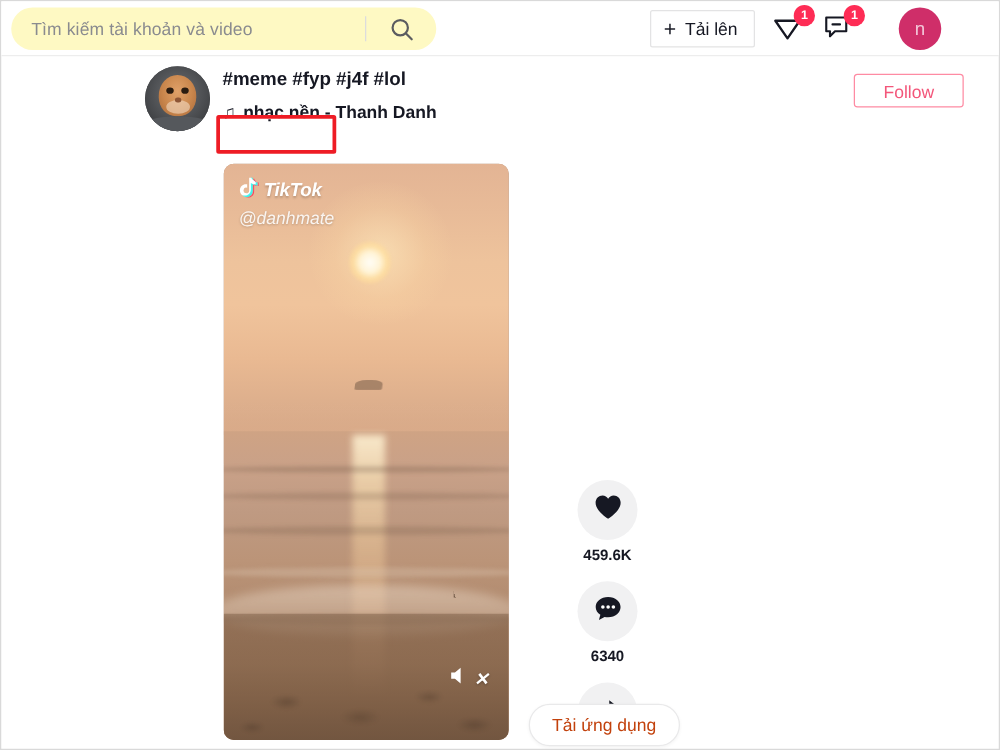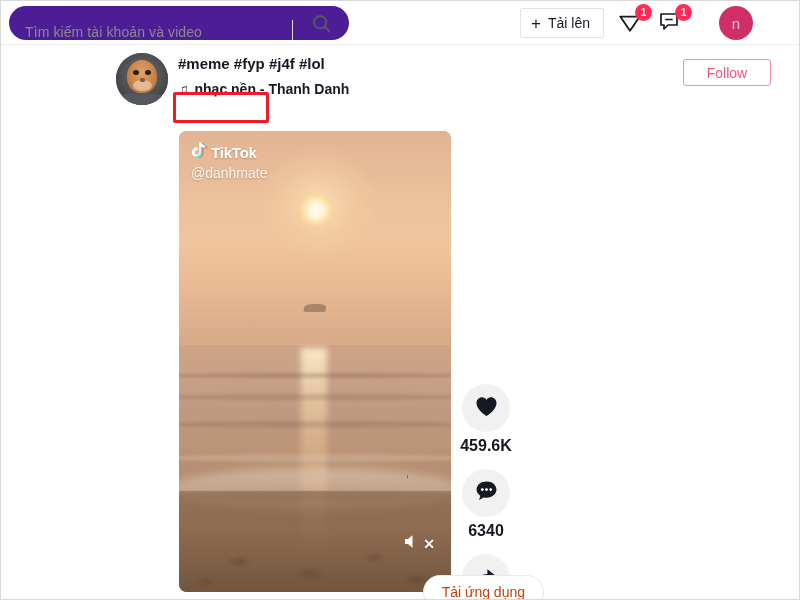--- a/index.html
+++ b/index.html
@@ -21,23 +21,23 @@
   .header {
     position: absolute; top: 0; left: 0;
     width: 800px; height: 44px;
     background: #ffffff;
     border-bottom: 1px solid #ededed;
     display: flex; align-items: center;
   }
   .search-wrap {
     position: absolute; left: 8px; top: 5px;
     width: 340px; height: 34px;
-    background: #4c1d95;
+    background: #fef9c3;
     border-radius: 92px;
-    display: flex; align-items: flex-end;
+    display: flex; align-items: center;
   }
   .search-input {
     flex: 1;
     border: none; outline: none; background: transparent;
     font-family: "Liberation Sans", sans-serif;
     font-size: 14px;
     color: #8a8b8f;
     padding-left: 16px;
     letter-spacing: .1px;
   }
@@ -166,24 +166,25 @@
     border: 1px solid #fe8ba3;
     border-radius: 3px;
     color: #f3567a; font-size: 14px;
     cursor: pointer;
     font-family: "Liberation Sans", sans-serif;
   }
 
   
   .video-wrap {
     position: absolute; left: 178px; top: 130px;
-    width: 272px; height: 461px;
+    width: 228px; height: 461px;
     border-radius: 8px; overflow: hidden;
     cursor: pointer;
     background: #b49079;
+    font-style: italic;
   }
   .sky {
     position: absolute; left: 0; top: 0; width: 100%; height: 47%;
     background: linear-gradient(180deg,
       #e3b494 0%, #e8bb98 18%, #eec39c 36%,
       #f0c49c 52%, #e9b992 72%, #dcae8c 90%, #d2a383 100%);
   }
   .sun {
     position: absolute; left: 44%; top: 13.5%;
     width: 34px; height: 34px; border-radius: 50%;
@@ -287,21 +288,21 @@
   
   .rail { position: absolute; left: 455px; top: 383px; width: 60px; }
   .act { margin-bottom: 14px; text-align: center; }
   .act-circle {
     width: 48px; height: 48px; border-radius: 50%;
     background: #f1f1f2;
     display: flex; align-items: center; justify-content: center;
     margin: 0 auto; cursor: pointer;
   }
   .act-count {
-    margin-top: 5px; font-size: 16px; font-weight: bold;
+    margin-top: 5px; font-size: 12px; font-weight: bold;
     color: #161823; text-align: center;
   }
 
   .bottom-dl {
     position: absolute; right: -28px; bottom: 30px;
     height: 34px; padding: 0 18px;
     background: #fff; border: 1px solid #e9e9ea;
     border-radius: 20px;
     display: flex; align-items: center;
     font-size: 14px; color: #c2410c;

